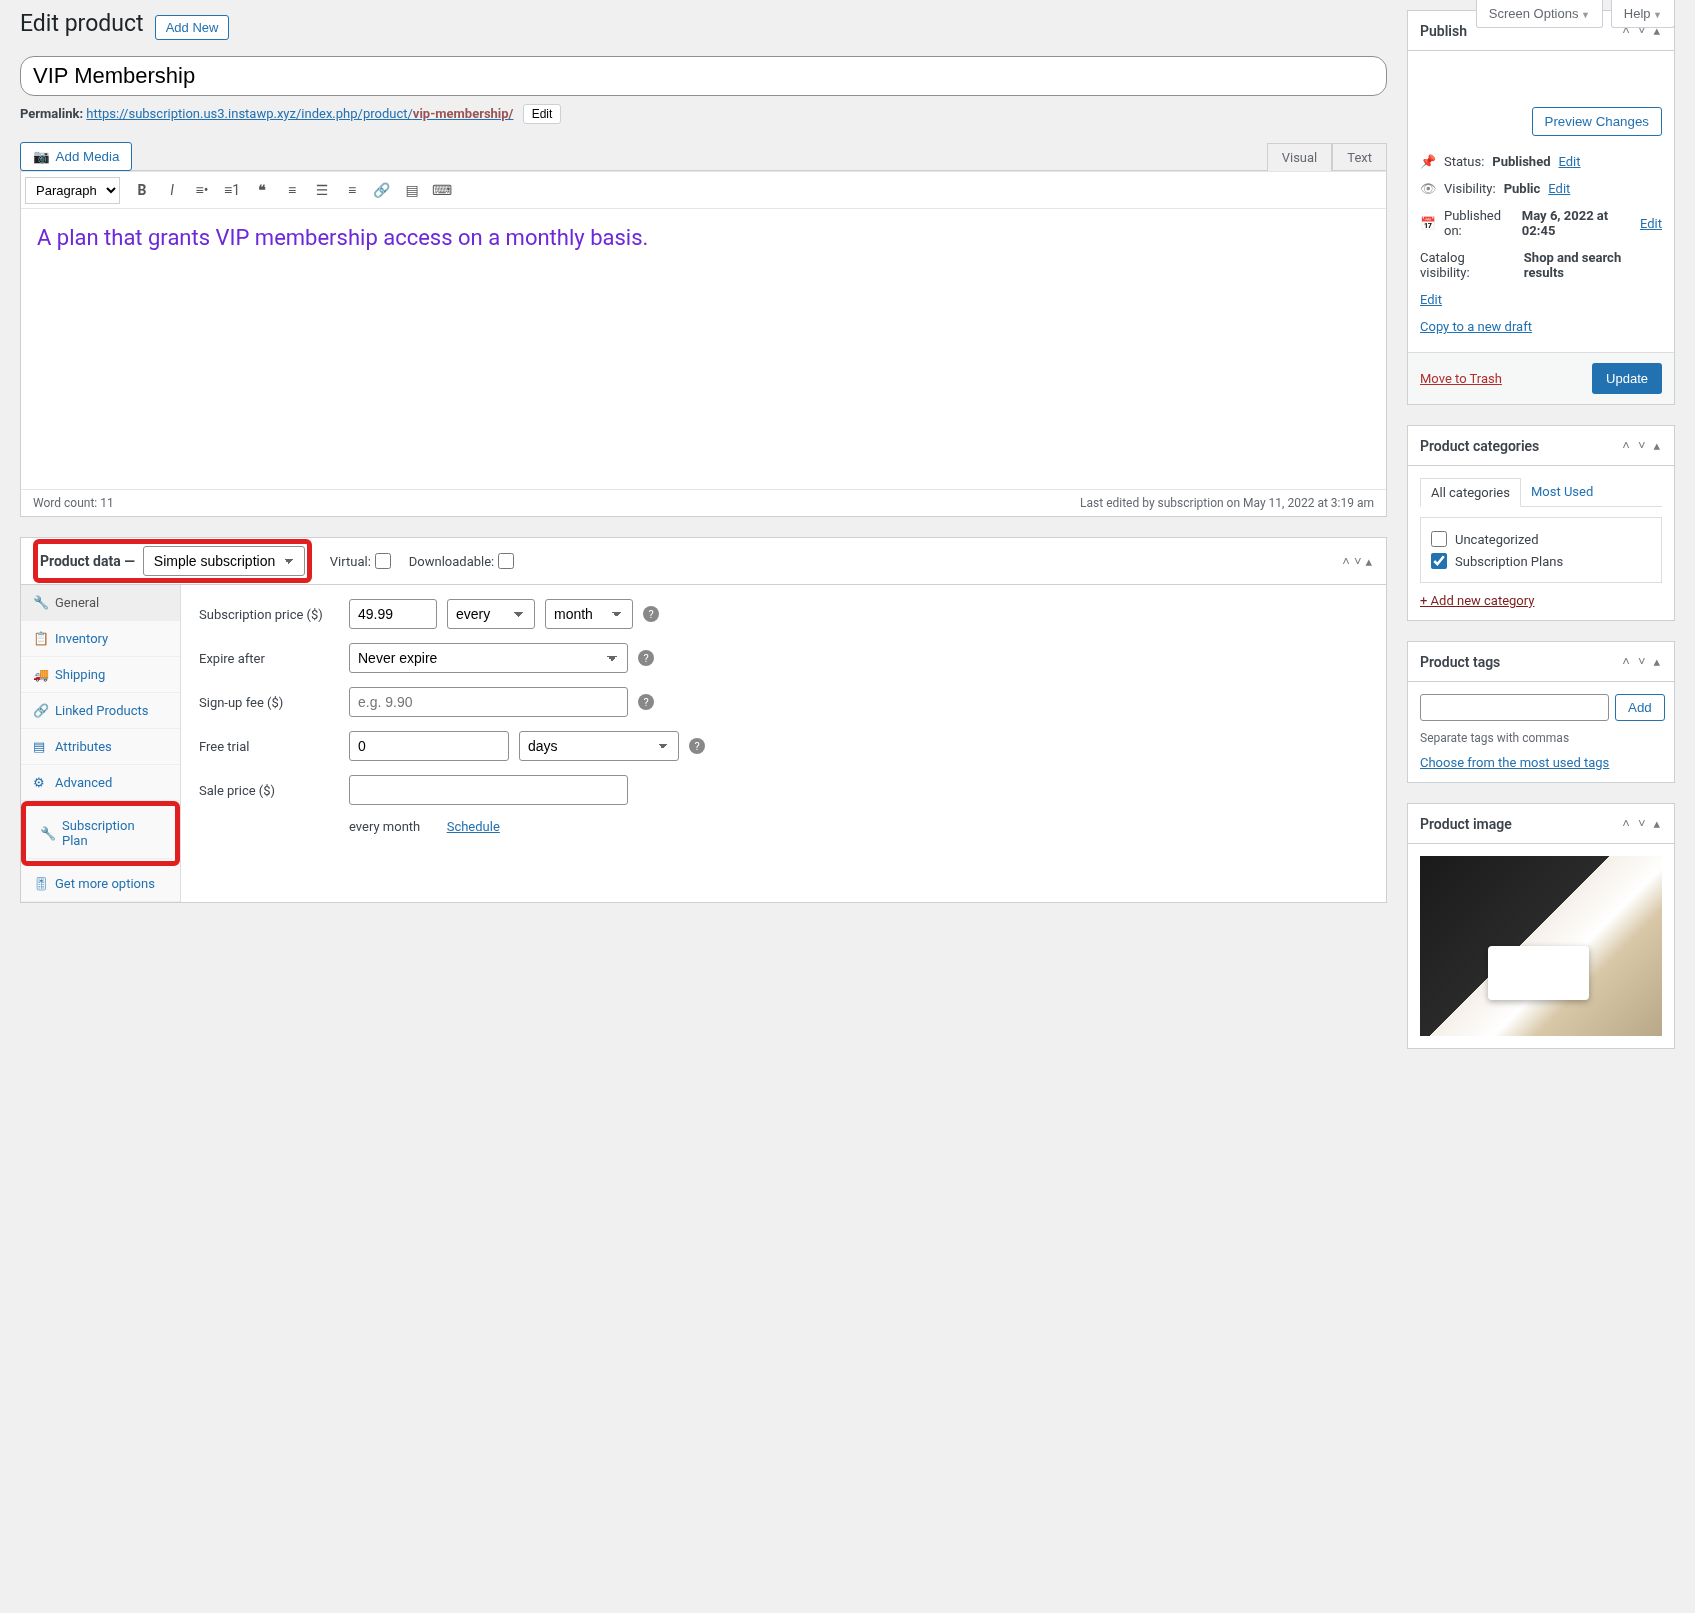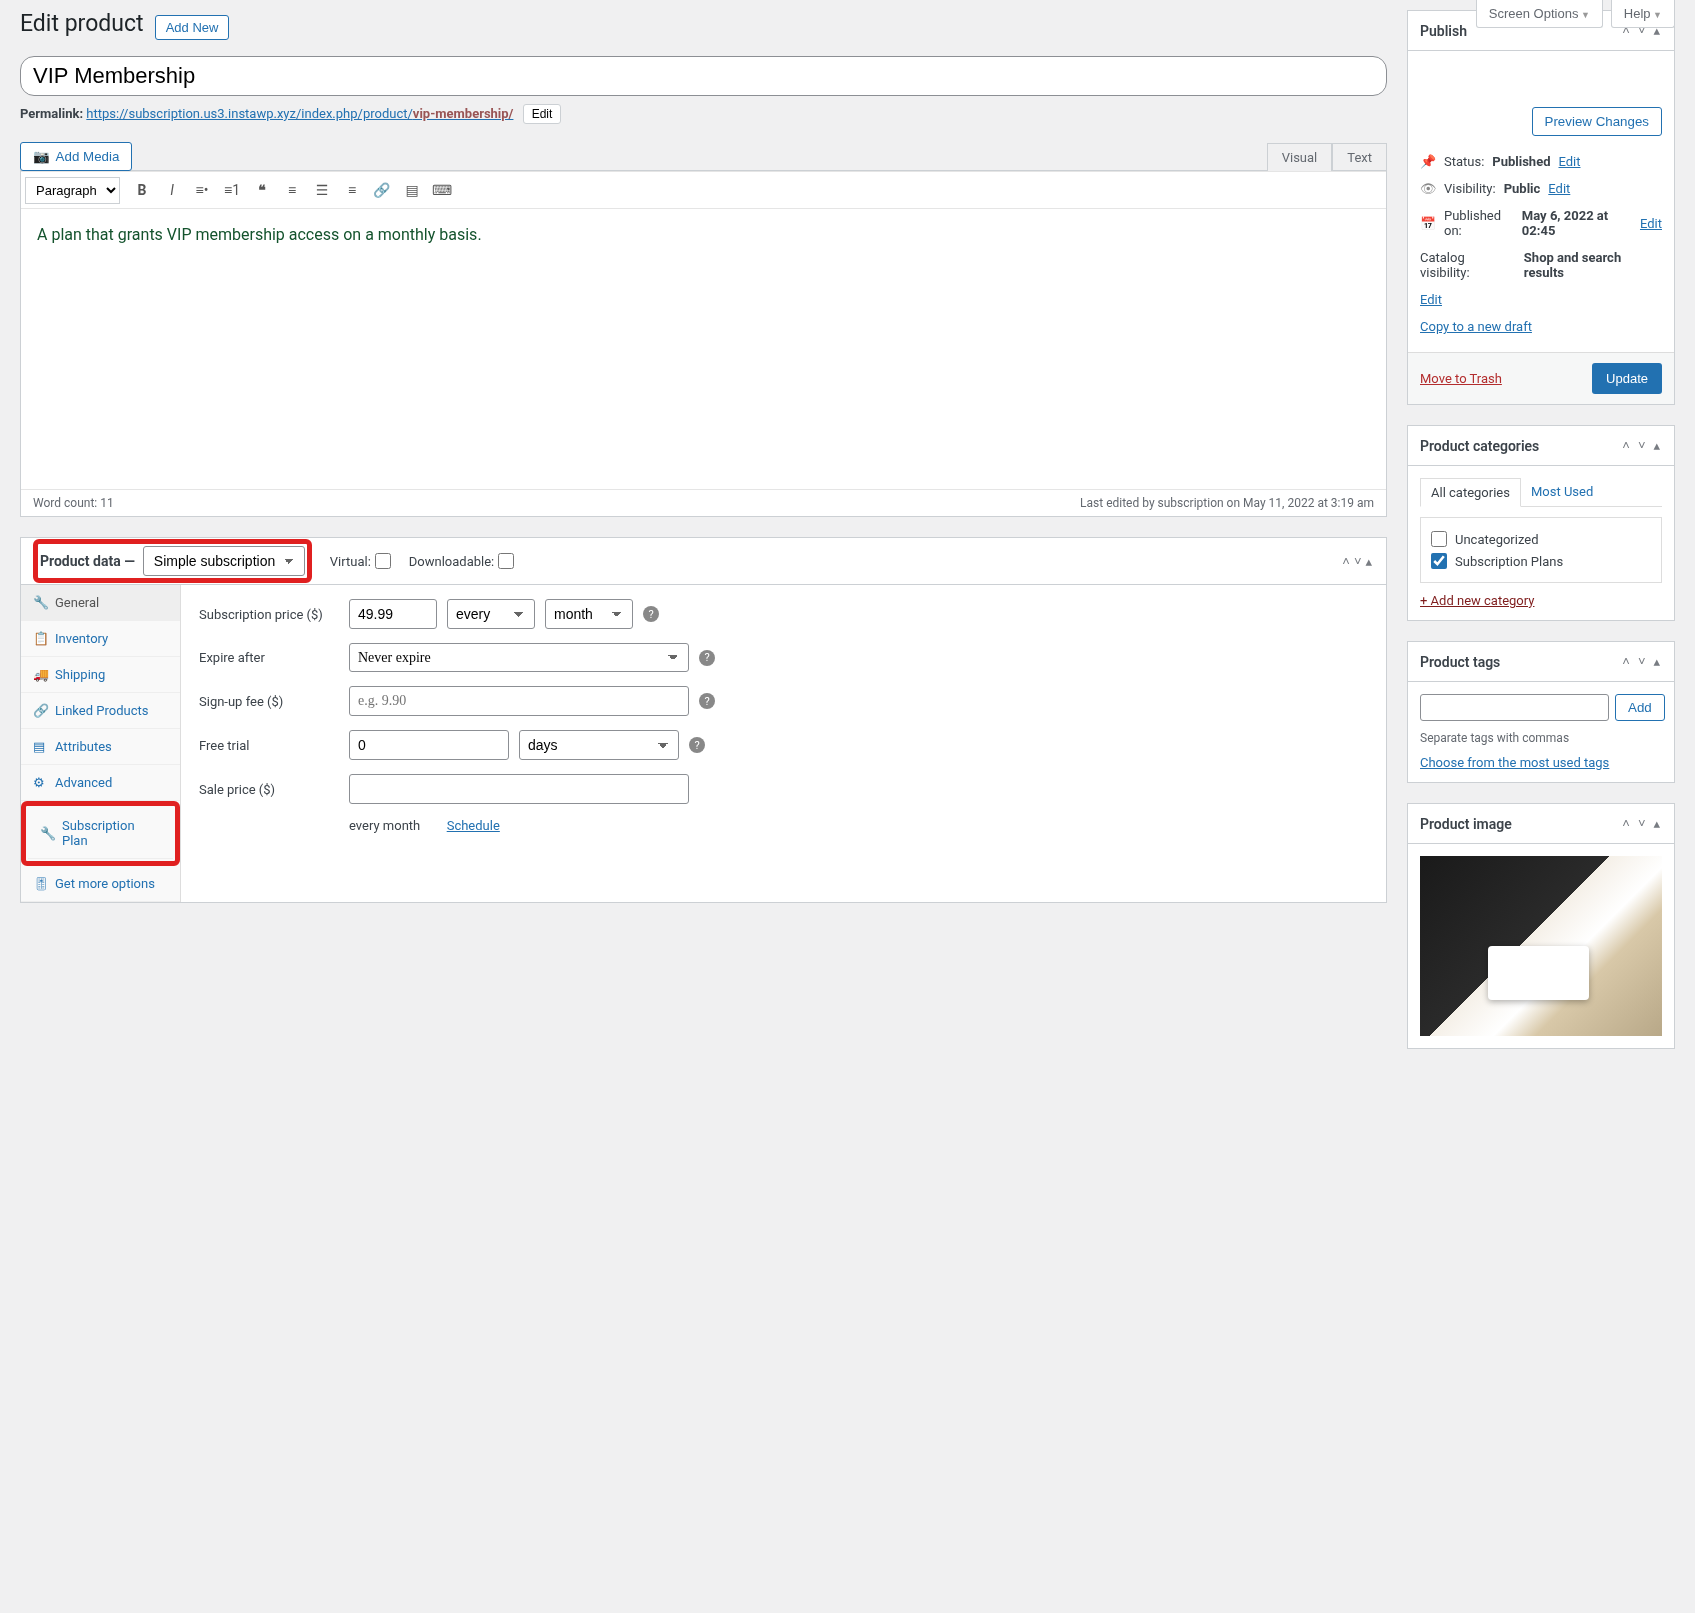--- a/index.html
+++ b/index.html
@@ -23,21 +23,21 @@
 .small-btn { background: #fff; border: 1px solid #ccd0d4; padding: 2px 8px; font-size: 12px; border-radius: 3px; margin-left: 6px; cursor: pointer; }
 
 .editor-box { background: #fff; border: 1px solid #ccd0d4; }
 .add-media-btn { border: 1px solid #2271b1; color: #2271b1; background: #fff; padding: 6px 12px; border-radius: 3px; display: inline-flex; align-items: center; gap: 6px; cursor: pointer; }
 .editor-tabs { margin-left: auto; display: flex; }
 .editor-tab { padding: 6px 14px; border: 1px solid #ccd0d4; border-bottom: none; cursor: pointer; color: #646970; }
 .editor-tab.active { background: #f0f0f1; }
 .toolbar { background: #fff; border-top: 1px solid #e5e5e5; border-bottom: 1px solid #e5e5e5; padding: 4px; display: flex; align-items: center; gap: 2px; }
 .para-select { border: 1px solid #ccd0d4; padding: 4px 6px; background: #fff; font-size: 13px; margin-right: 6px; }
 .tb-btn { width: 28px; height: 28px; display: inline-flex; align-items: center; justify-content: center; color: #555; cursor: pointer; font-size: 14px; }
-.editor-content { padding: 16px; min-height: 280px; font-size: 16px; color: #14532d; }
+.editor-content { padding: 16px; min-height: 280px; font-size: 22px; color: #6d28d9; }
 .editor-foot { display: flex; justify-content: space-between; padding: 6px 12px; border-top: 1px solid #e5e5e5; color: #646970; font-size: 12px; }
 
 .postbox { background: #fff; border: 1px solid #ccd0d4; margin-bottom: 20px; }
 .postbox-header { display: flex; align-items: center; padding: 0 12px; height: 40px; border-bottom: 1px solid #ccd0d4; }
 .postbox-header h2 { font-size: 14px; font-weight: 600; flex: 1; }
 .postbox-header .handles { display: flex; gap: 4px; color: #787c82; }
 .handles span { cursor: pointer; padding: 2px; }
 .postbox-body { padding: 12px; }
 
 .highlight-red { border: 5px solid #e02020; border-radius: 6px; padding: 2px; }
@@ -52,21 +52,21 @@
 .pd-tabs { width: 160px; background: #f9f9f9; border-right: 1px solid #ddd; }
 .pd-tab { padding: 10px 12px; display: flex; align-items: center; gap: 8px; color: #2271b1; border-bottom: 1px solid #eee; cursor: pointer; font-size: 13px; }
 .pd-tab.active { background: #eee; color: #555; }
 .pd-tab .ico { width: 14px; color: #2271b1; }
 .pd-content { flex: 1; padding: 14px 18px; }
 .form-row { display: flex; align-items: center; gap: 10px; margin-bottom: 14px; }
 .form-row label { width: 140px; font-size: 13px; color: #3c434a; flex-shrink: 0; }
 .fi { border: 1px solid #8c8f94; padding: 6px 8px; border-radius: 3px; background: #fff; font-size: 14px; }
 .fi.small { width: 88px; }
 .fi.med { width: 160px; }
-.fi.wide { width: 340px; font-family: Liberation Serif, serif; }
+.fi.wide { width: 279px; }
 .sel { appearance: none; background-image: linear-gradient(45deg, transparent 50%, #666 50%), linear-gradient(135deg, #666 50%, transparent 50%); background-position: calc(100% - 15px) 50%, calc(100% - 10px) 50%; background-size: 5px 5px; background-repeat: no-repeat; padding-right: 30px; }
 .help-ico { width: 16px; height: 16px; border-radius: 50%; background: #888; color: #fff; display: inline-flex; align-items: center; justify-content: center; font-size: 11px; cursor: help; }
 
 .publish-row { display: flex; align-items: center; gap: 8px; padding: 6px 0; font-size: 13px; }
 .publish-row .ico { color: #888; width: 16px; }
 .publish-row a { color: #2271b1; text-decoration: underline; }
 .publish-foot { display: flex; align-items: center; padding: 10px 12px; border-top: 1px solid #ddd; background: #f6f7f7; margin: 12px -12px -12px; }
 .publish-foot a { color: #b32d2e; text-decoration: underline; }
 .btn-primary { background: #2271b1; color: #fff; border: none; padding: 8px 14px; border-radius: 3px; cursor: pointer; font-size: 13px; margin-left: auto; }
 .btn-secondary { background: #fff; border: 1px solid #2271b1; color: #2271b1; padding: 6px 12px; border-radius: 3px; cursor: pointer; float: right; margin-top: 44px; }

